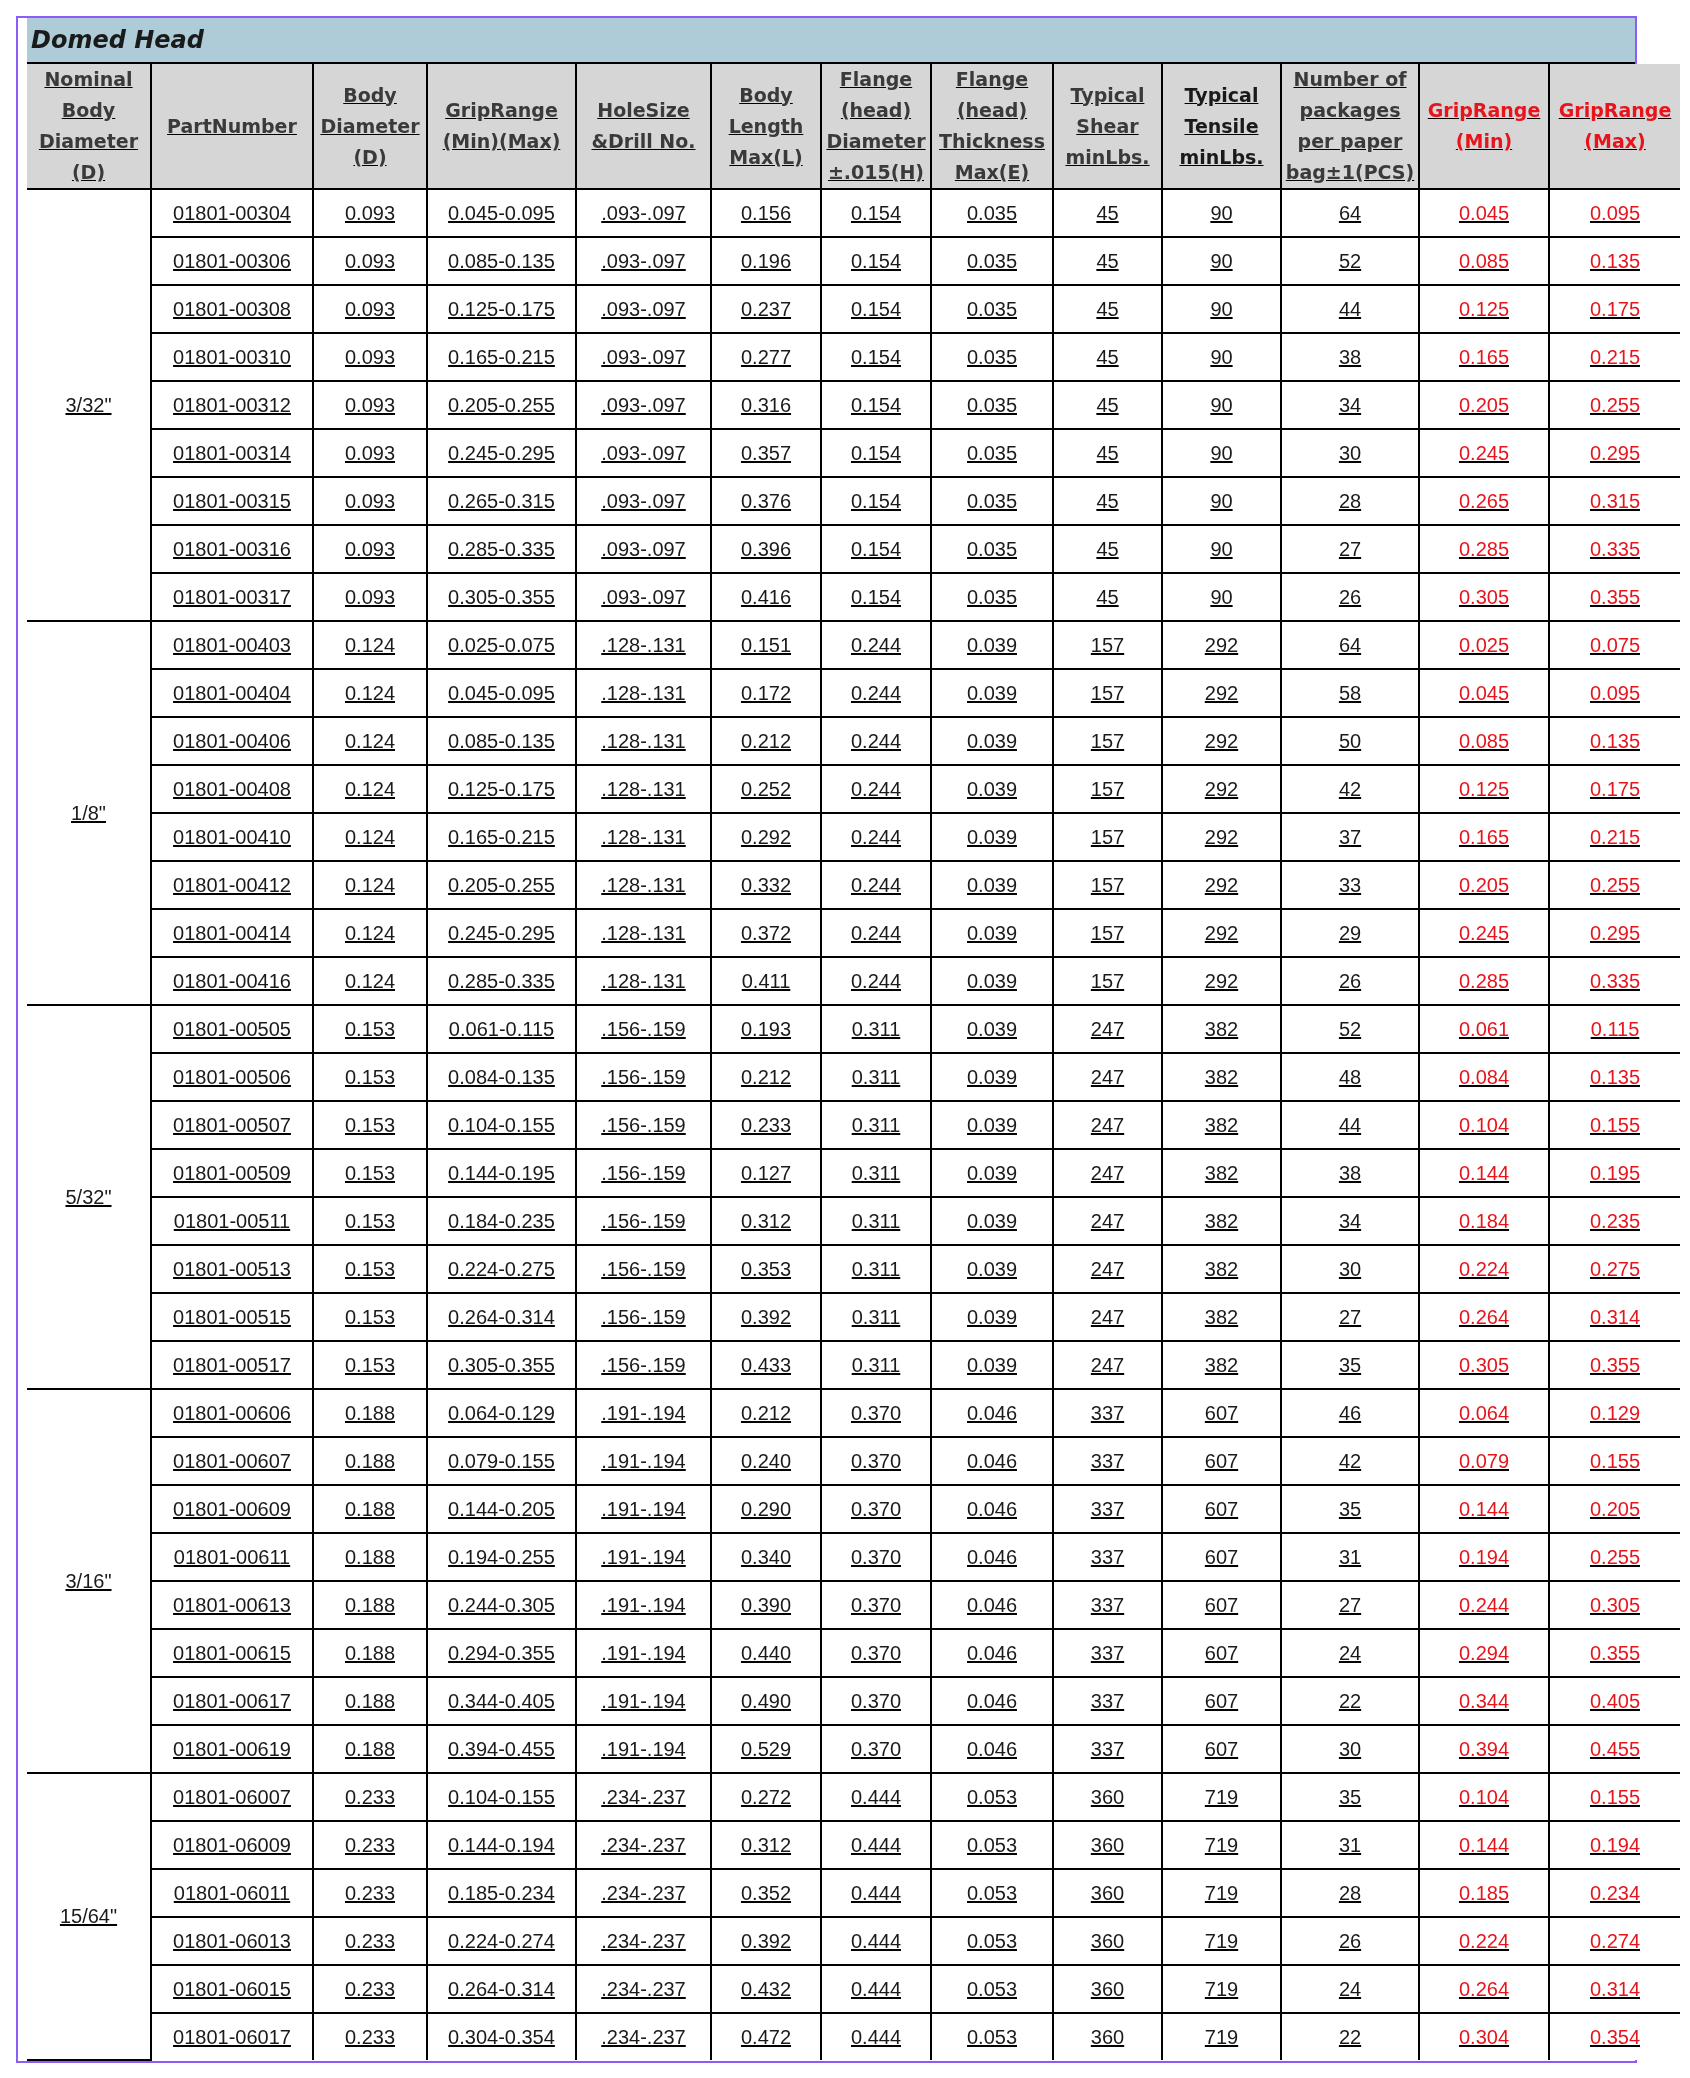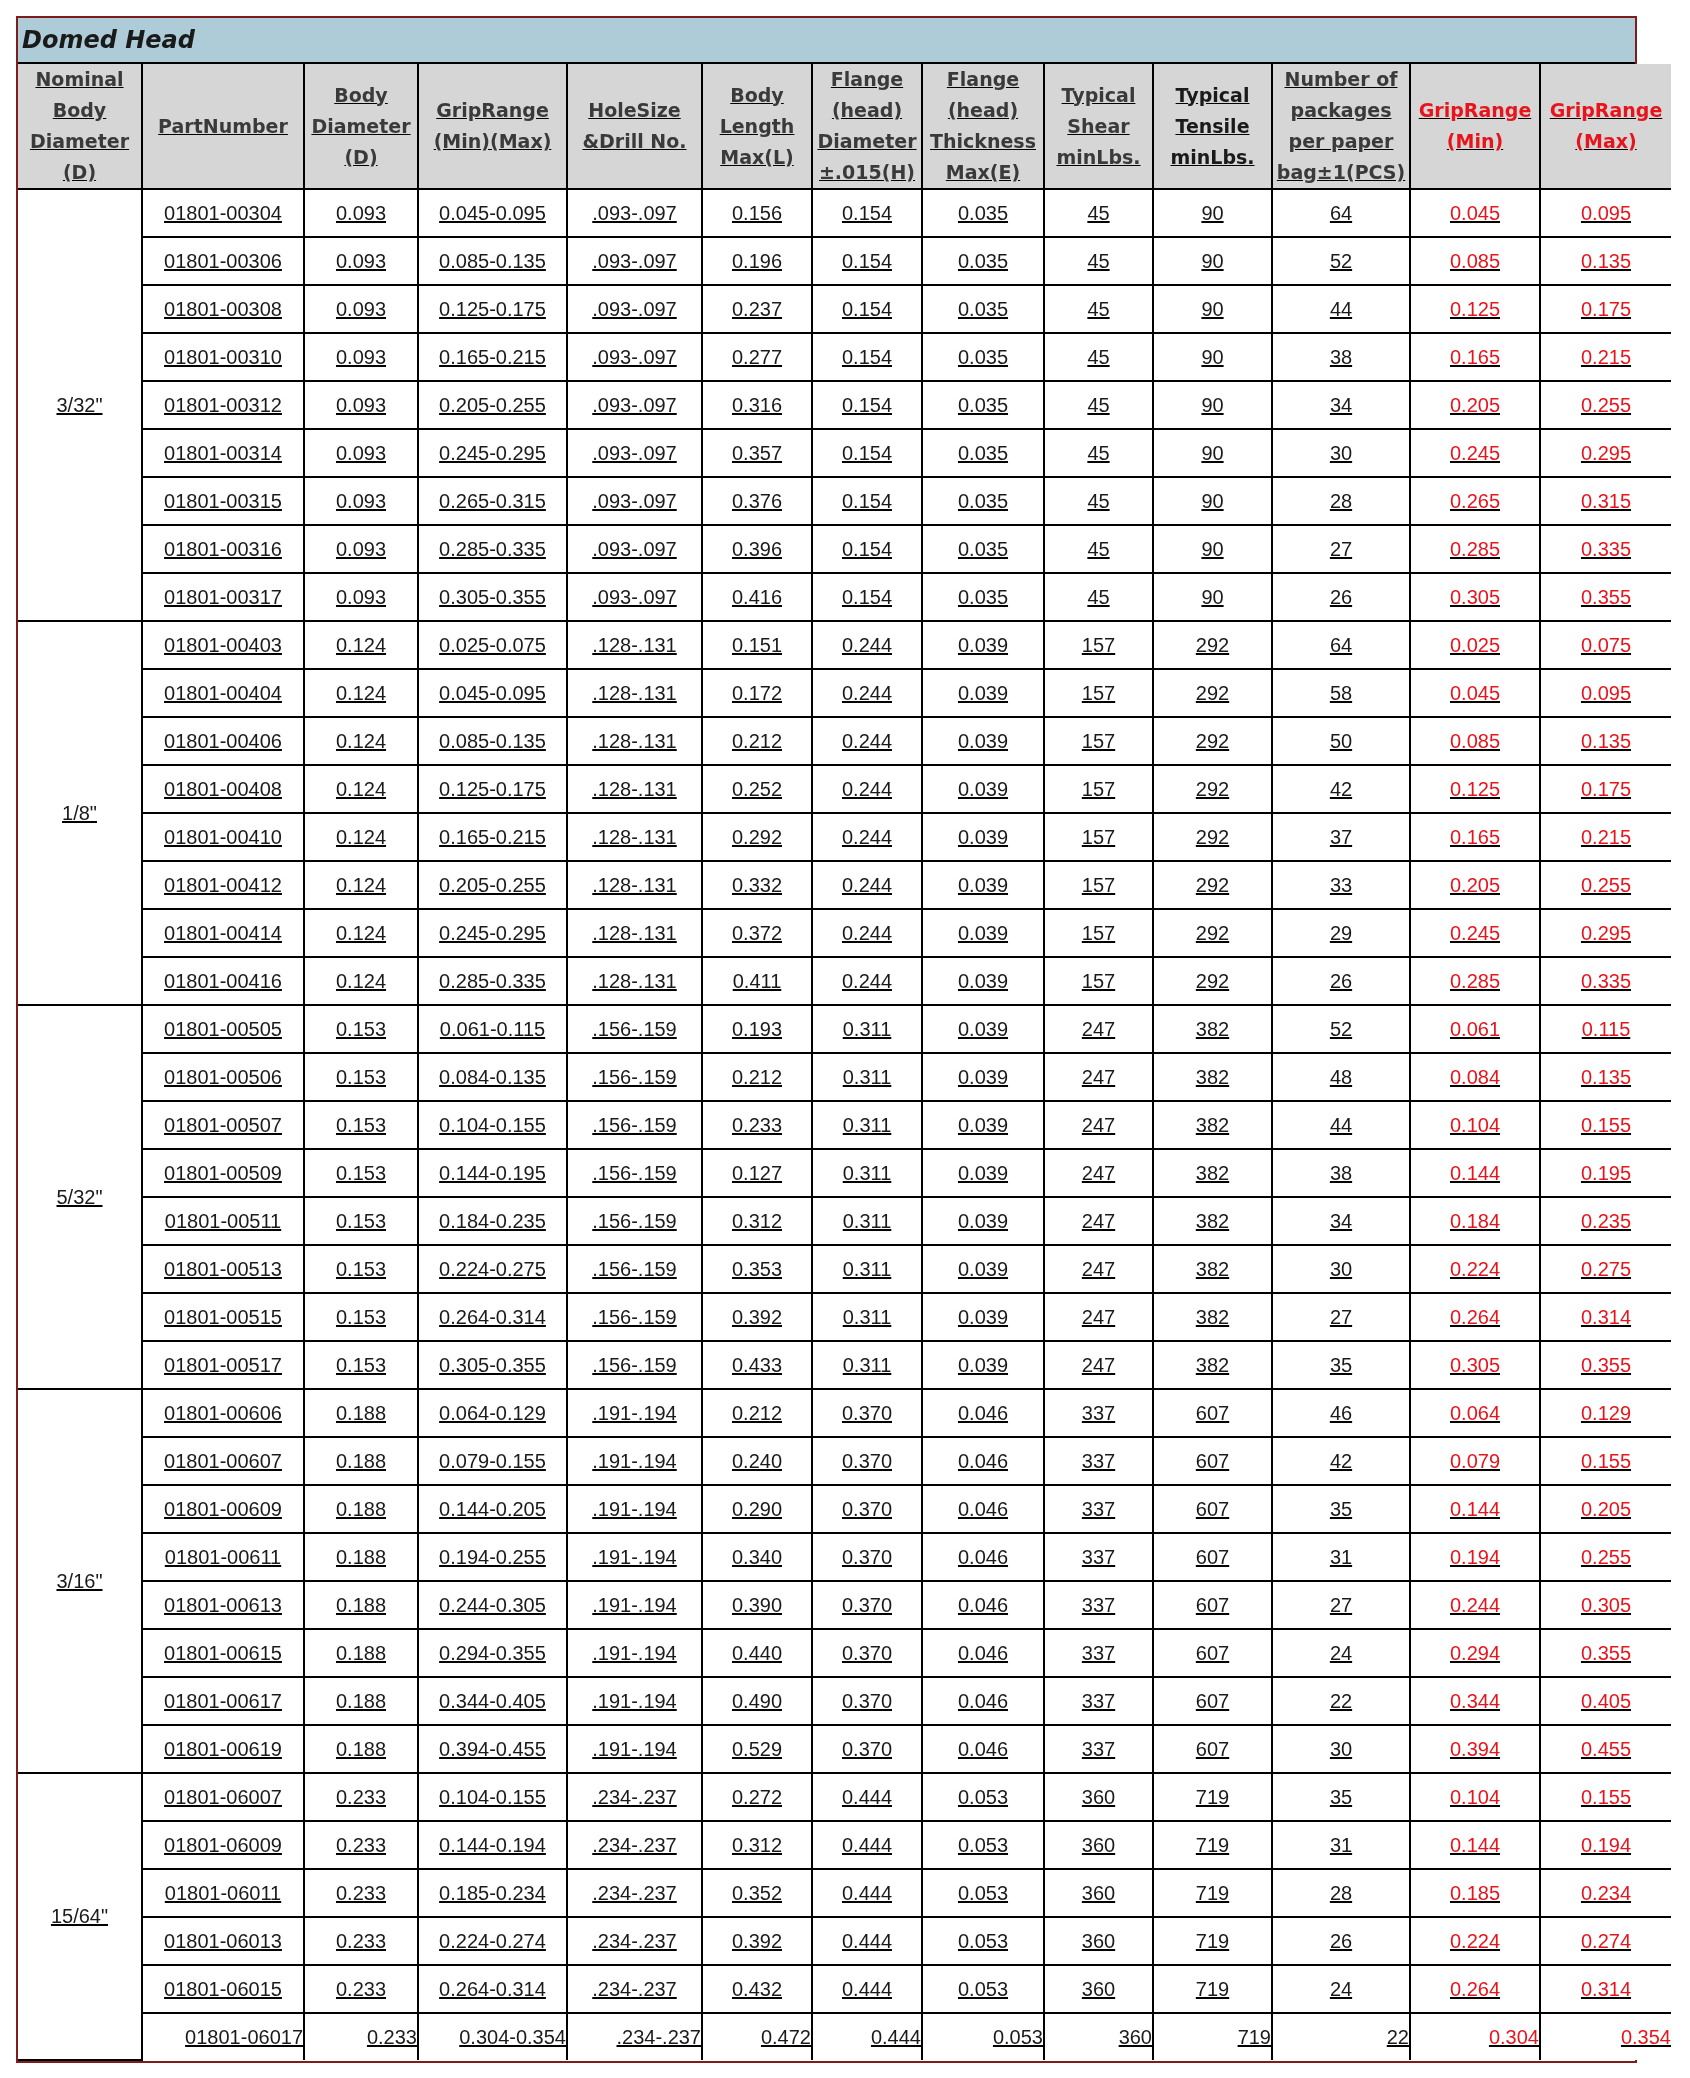--- a/index.html
+++ b/index.html
@@ -1,21 +1,22 @@
 <!DOCTYPE html>
 <html><head>
 <meta charset="utf-8">
 <style>
   html, body { margin: 0; padding: 0; background: #ffffff; }
   body { width: 1690px; height: 2078px; position: relative; overflow: hidden; }
   .sheet {
     position: absolute; left: 16px; top: 16px;
     width: 1621px;
-    border: 2px solid #7f1d1d;
+    border: 2px solid #8b5cf6;
     box-sizing: border-box;
+    padding-left: 9px;
   }
   .title-bar {
     height: 46px;
     background: #aecbd8;
     border-bottom: 2px solid #000;
     box-sizing: border-box;
     display: flex; align-items: center;
     padding-left: 4px;
     font-family: "DejaVu Sans", sans-serif;
     font-weight: bold; font-style: italic;
@@ -30,21 +31,21 @@
   th, td {
     border: 2px solid #000;
     text-align: center;
     vertical-align: middle;
     padding: 0;
     overflow: hidden;
   }
   tr > :first-child { border-left: none; }
   tr > :last-child { border-right: none; }
   thead tr:first-child th { border-top: none; }
-  tbody tr:last-child td { border-bottom: none; text-align: right; }
+  tbody tr:last-child td { border-bottom: none; }
   th {
     background: #d6d6d6;
     height: 124px;
     font-family: "DejaVu Sans", sans-serif;
     font-weight: bold;
     font-size: 19px;
     line-height: 31px;
     color: #3a3a3a;
   }
   th.dark { color: #1a1a1a; }

